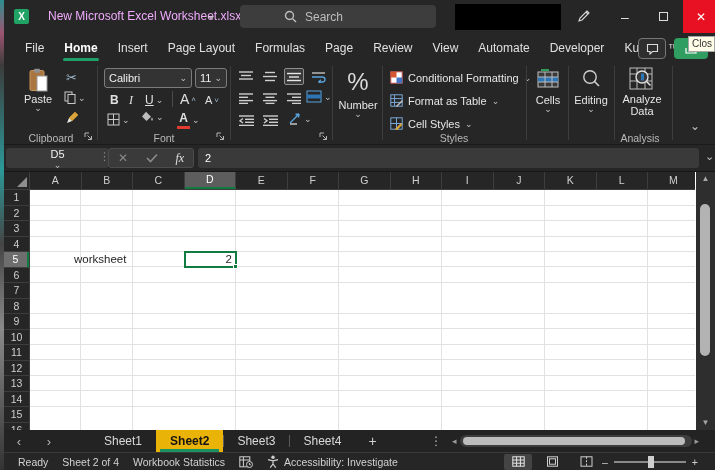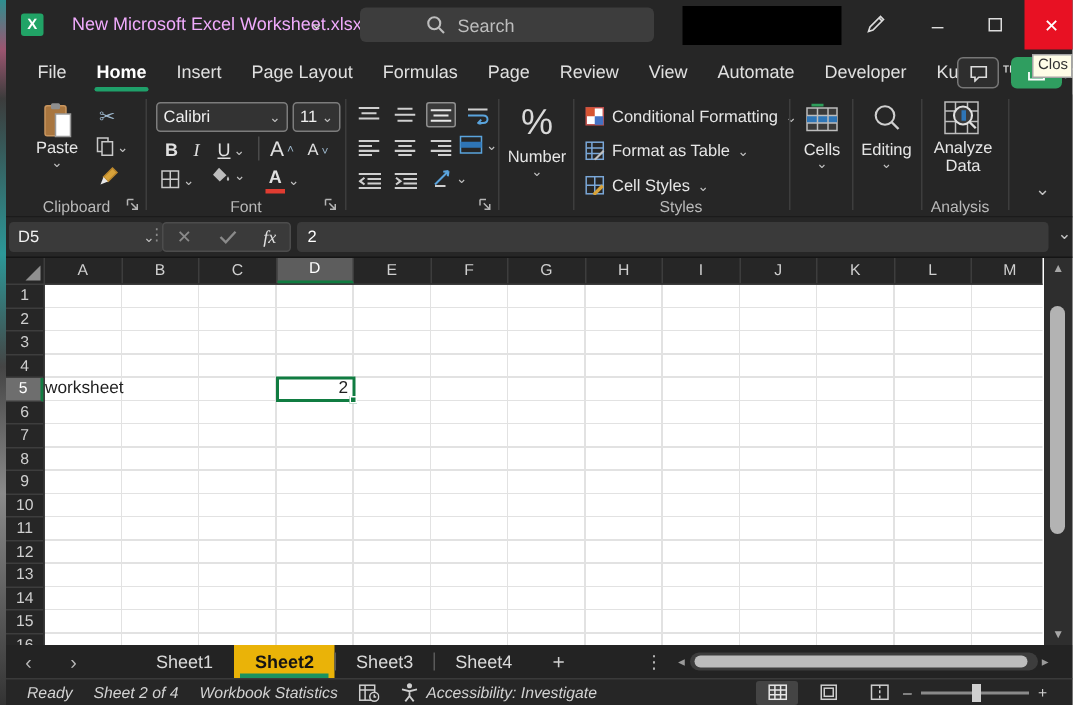--- a/index.html
+++ b/index.html
@@ -53,42 +53,42 @@
   .fmt-u { text-decoration:underline; }
   .smallbtn { color:#e0e0e0; font-size:12px; display:flex; align-items:center; gap:2px; }
   .colorbar { height:3px; width:13px; margin-top:1px; }
   .stylerow { display:flex; align-items:center; gap:5px; font-size:11px; color:#e6e6e6; white-space:nowrap; }
   .alignbox { display:flex; align-items:center; justify-content:center; width:20px; height:17px; border-radius:2px; }
   .alignbox.active { border:1px solid #8f8f8f; background:#3a3a3a; }
 
   
   .fbar { left:4px; top:145px; right:0; height:27px; background:#262626; border-bottom:1px solid #151515; }
   .namebox { left:2px; top:3px; width:103px; height:20px; background:#3a3a3a; border-radius:3px;
-    display:flex; align-items:center; justify-content:space-between; padding:0 6px; font-size:11px; color:#f2f2f2; }
+    display:flex; align-items:center; justify-content:space-between; padding:0 6px; font-size:11px; color:#f2f2f2;flex-direction:column; }
   .fxgroup { left:104px; top:3px; width:86px; height:20px; background:#3a3a3a; border:1px solid #4c4c4c; border-radius:3px;
     display:flex; align-items:center; justify-content:space-around; font-size:12px; }
   .finput { left:194px; top:3px; width:501px; height:20px; background:#3a3a3a; border-radius:3px;
     font-size:11px; color:#fff; display:flex; align-items:center; padding-left:7px; }
 
   
   .grid { left:4px; top:172px; width:711px; height:258px; background:#fff; }
   .corner { left:0; top:0; width:26px; height:18px; background:#262626; border-right:1px solid #3d3d3d; border-bottom:1px solid #3d3d3d; }
   .corner .tri { position:absolute; right:2px; bottom:2px; width:0; height:0; border-bottom:10px solid #8f8f8f; border-left:10px solid transparent; }
   .colheads { left:26px; top:0; width:665px; height:18px; display:flex; background:#262626; overflow:hidden; border-bottom:1px solid #3d3d3d;}
   .ch { width:51.5px; flex:0 0 51.5px; text-align:center; font-size:10.5px; color:#cfcfcf; line-height:17px; border-right:1px solid #3d3d3d; }
   .ch.sel { background:#5d5d5d; color:#fff; border-bottom:2px solid #107c41; line-height:15px; }
   .rowheads { left:0; top:18px; width:26px; height:240px; background:#262626; overflow:hidden; border-right:1px solid #3d3d3d;}
   .rh { height:15.5px; text-align:center; font-size:10.5px; color:#cfcfcf; line-height:15px; border-bottom:1px solid #3d3d3d; }
   .rh.sel { background:#6e6e6e; color:#fff; border-right:2px solid #107c41; }
   .cells { left:26px; top:18px; width:665px; height:240px; background:#fff; overflow:hidden;
     background-image:
       repeating-linear-gradient(to right, transparent 0 50.5px, #e2e2e2 50.5px 51.5px),
       repeating-linear-gradient(to bottom, transparent 0 14.5px, #e2e2e2 14.5px 15.5px); }
   .cellC5 { left:0; top:62px; width:51px; height:15px; font-size:11.5px; color:#1f1f1f;
-    text-align:right; padding-right:4px; line-height:15px; }
+    text-align:right; padding-right:4px; line-height:15px;padding-left:44px; }
   .cellD5 { left:154px; top:61px; width:53px; height:17px; border:2px solid #107c41; background:#fff;
     font-size:11.5px; color:#1f1f1f; text-align:right; padding-right:3px; line-height:13px; }
   .fillhandle { right:-3px; bottom:-3px; width:5px; height:5px; background:#107c41; border:1px solid #fff; }
   .vscroll { left:692px; top:0; width:19px; height:258px; background:#2e2e2e; }
   .vthumb { left:4px; top:32px; width:10px; height:152px; background:#b3b3b3; border-radius:5px; }
   .varrow { width:19px; height:14px; color:#a7a7a7; font-size:8px; text-align:center; line-height:14px; }
 
   
   .sheetbar { left:4px; top:430px; right:0; height:22px; background:#232323; display:flex; align-items:stretch; }
   .snav { width:30px; display:flex; align-items:center; justify-content:center; color:#b5b5b5; font-size:13px; }
@@ -100,21 +100,21 @@
   .stab.active::before { display:none; }
   .addsheet { width:34px; display:flex; align-items:center; justify-content:center; color:#cfcfcf; font-size:14px; }
   .sdots { position:absolute; left:426px; top:0; height:22px; display:flex; align-items:center; color:#bdbdbd; font-size:12px; }
   .hscroll { position:absolute; left:448px; top:4px; width:256px; height:14px; display:flex; align-items:center; gap:3px; }
   .harrow { color:#9a9a9a; font-size:9px; }
   .htrack { width:232px; height:12px; background:#3d3d3d; border-radius:6px; position:relative; }
   .hthumb { position:absolute; left:3px; top:2px; width:222px; height:8px; background:#bdbdbd; border-radius:4px; }
 
   
   .statusbar { left:4px; top:452px; right:0; height:18px; background:#262626; border-top:1px solid #3a3a3a;
-    display:flex; align-items:center; font-size:10.5px; color:#d2d2d2;font-style:italic; }
+    display:flex; align-items:center; font-size:10.5px; color:#d2d2d2; }
   .sitem { margin-left:14px; white-space:nowrap; display:flex; align-items:center; gap:5px; }
   .viewbtns { position:absolute; left:500px; display:flex; gap:6px; }
   .viewbtn { width:28px; height:16px; display:flex; align-items:center; justify-content:center; border-radius:2px; }
   .viewbtn.active { background:#444; }
   .zoomer { position:absolute; left:598px; display:flex; align-items:center; gap:6px; color:#cfcfcf; }
   .ztrack { width:72px; height:2px; background:#8a8a8a; position:relative; }
   .zthumb { position:absolute; left:34px; top:-5px; width:6px; height:12px; background:#cfcfcf; }
 </style>
 </head>
 <body>

